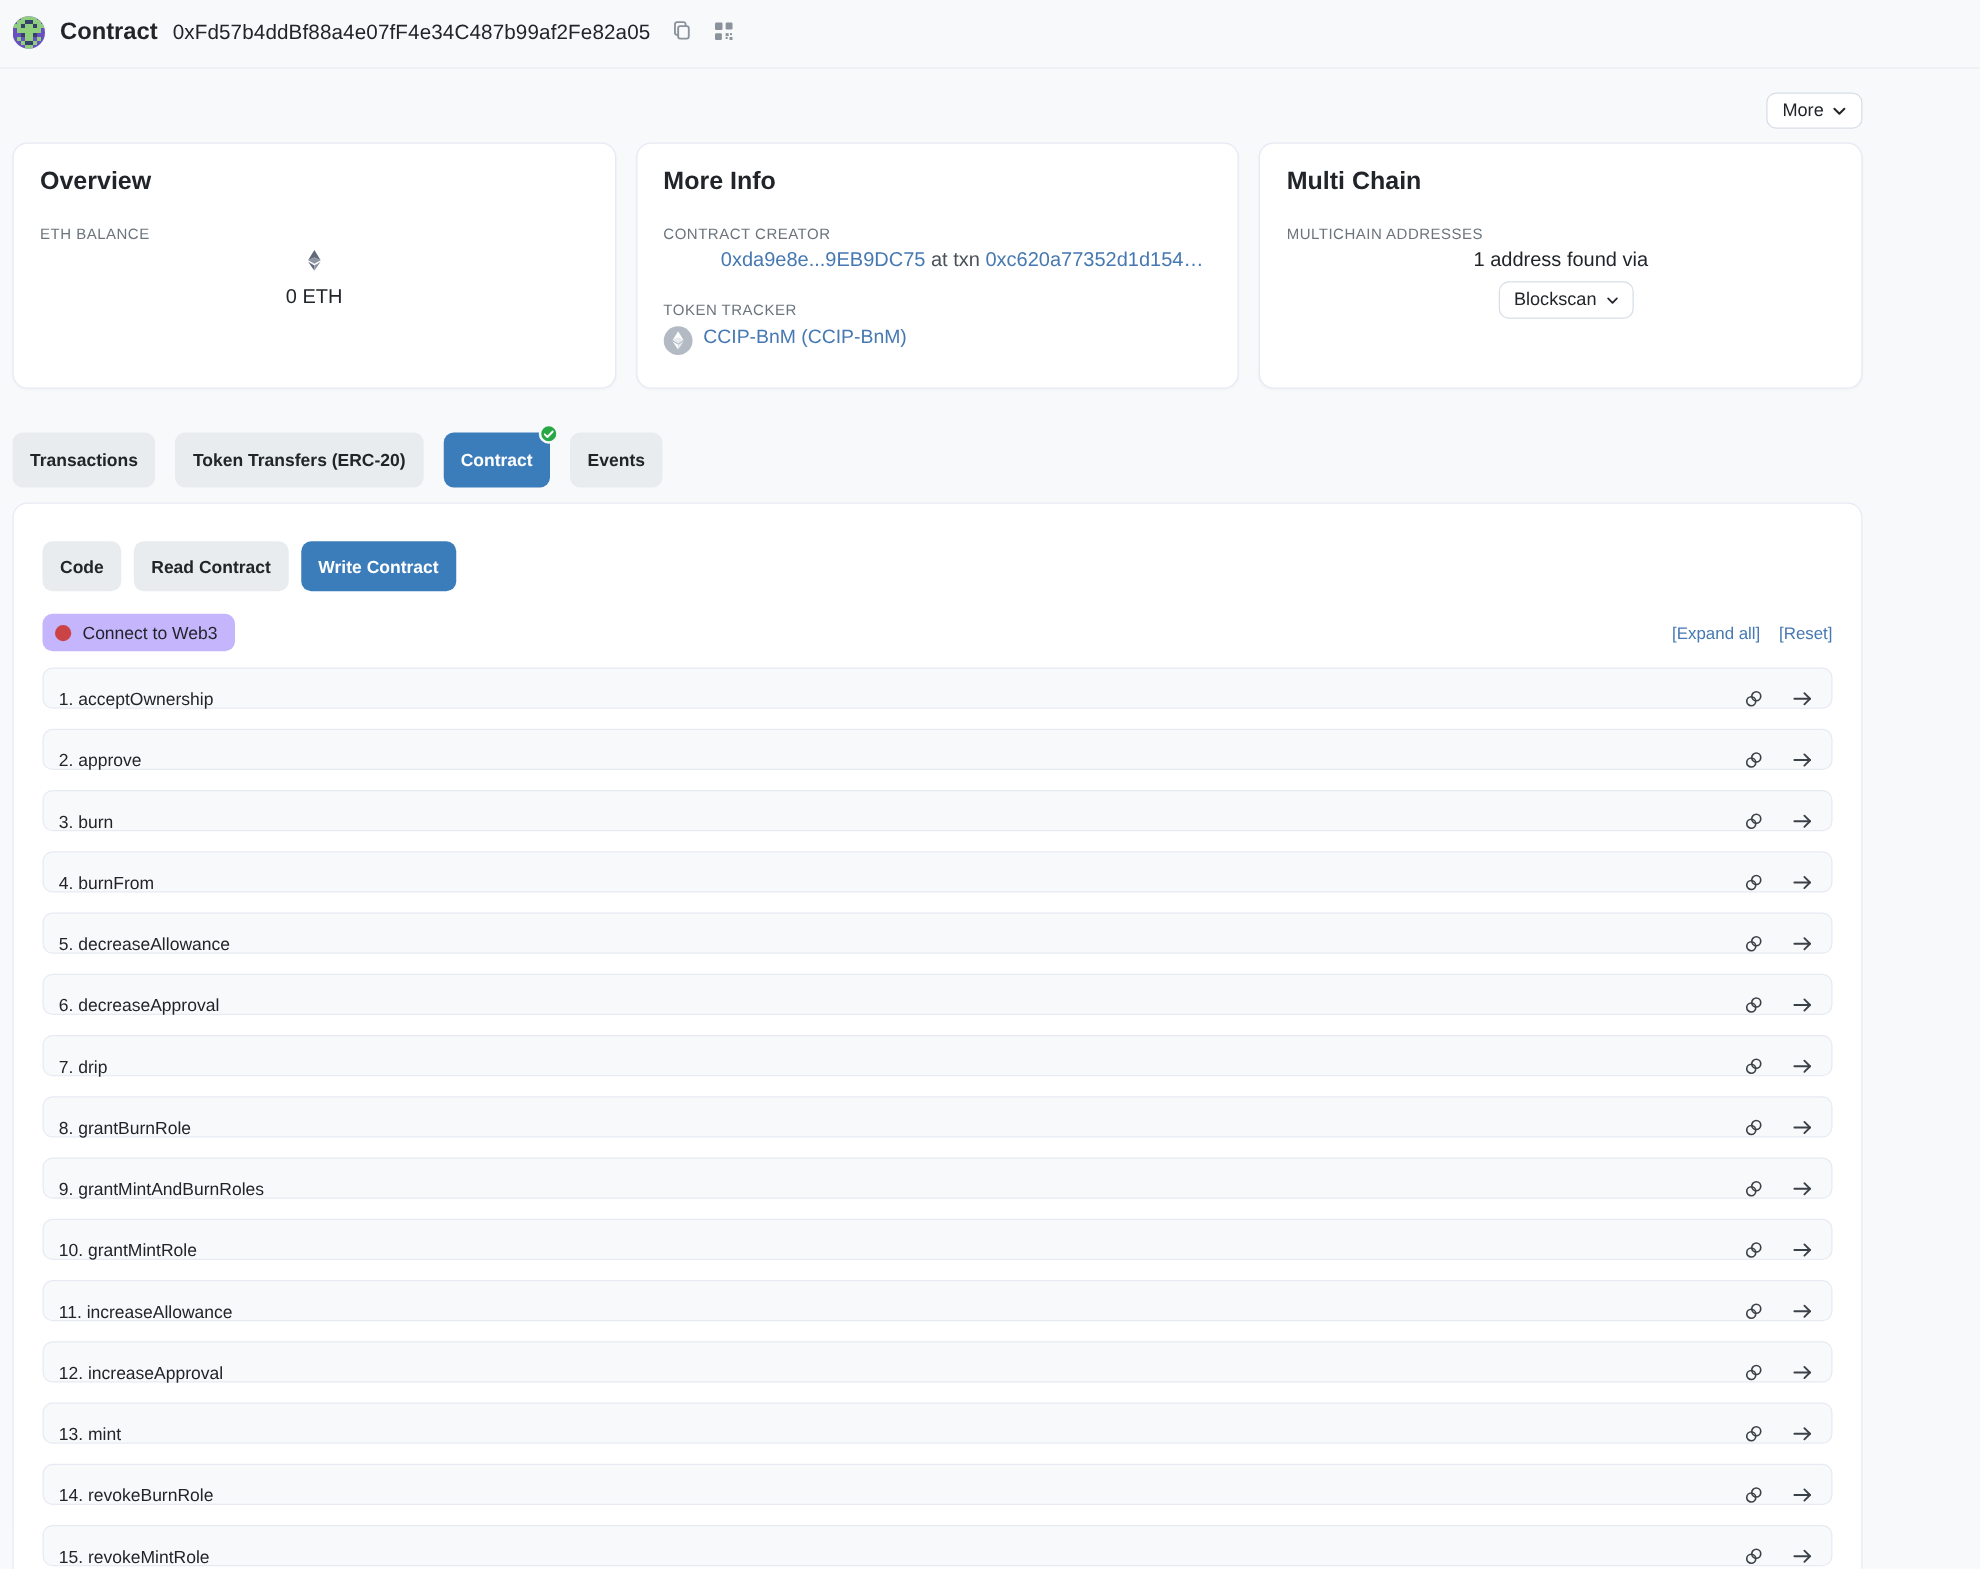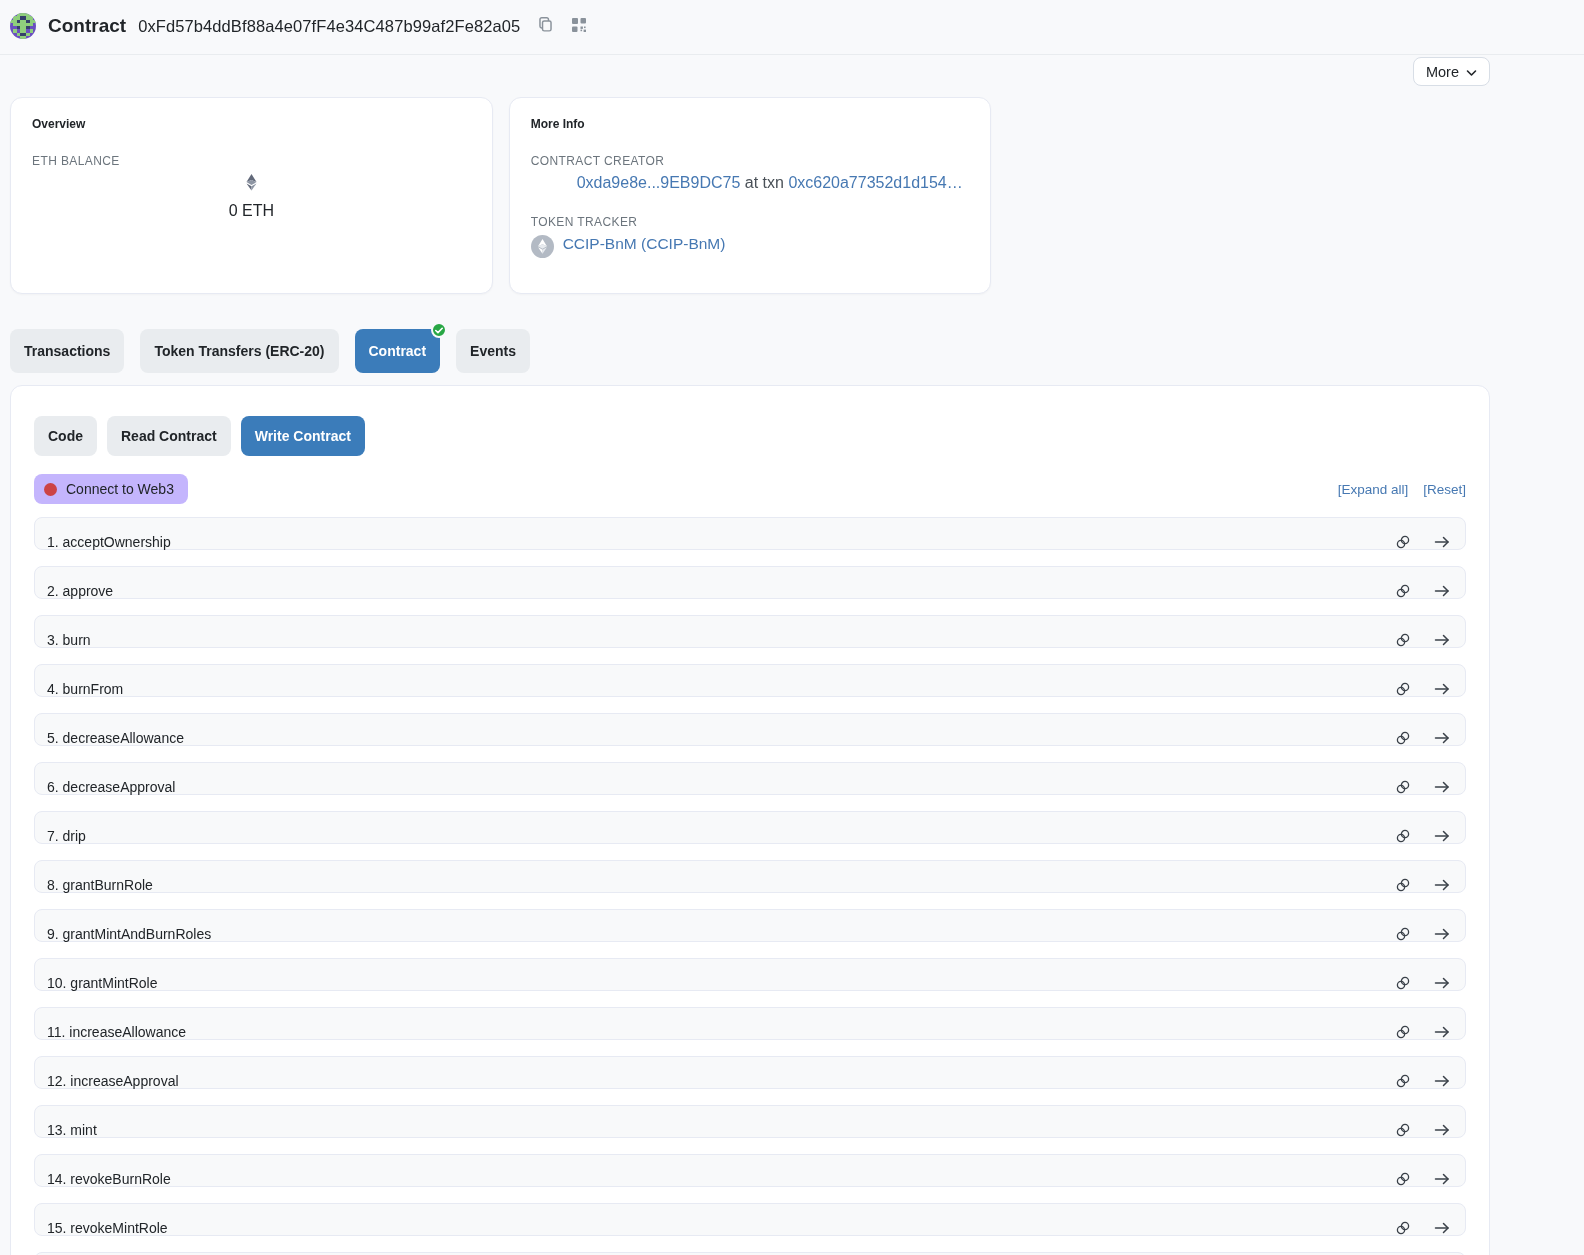--- a/index.html
+++ b/index.html
@@ -23,37 +23,37 @@
     overflow: hidden; flex: 0 0 auto; margin-right: 12px;
   }
   .page-title { font-size: 19px; font-weight: 700; color: #212529; margin-right: 12px; }
   .page-address { font-size: 16.5px; font-weight: 400; color: #212529; letter-spacing: 0.1px; }
   .header-icon-btn {
     background: none; border: none; cursor: pointer;
     margin-left: 17px; padding: 0; display: flex; align-items: center;
   }
 
   
-  .more-row { display: flex; justify-content: flex-end; margin-top: 2px; }
+  .more-row { display: flex; justify-content: flex-end; margin-top: 19px; }
   .btn-outline {
     display: inline-flex; align-items: center; gap: 7px;
     height: 29px; padding: 0 12px;
     background: #ffffff; border: 1px solid #d8dee6; border-radius: 8px;
     font-size: 14.5px; color: #212529; cursor: pointer;
     font-family: inherit;
   }
 
   
   .cards { display: grid; grid-template-columns: 1fr 1fr 1fr; gap: 16px; margin-top: 11px; }
   .card {
     background: #fff; border: 1px solid #e7eaf3; border-radius: 12px;
     padding: 19px 21px; height: 197px;
     box-shadow: 0 1px 2px rgba(33,37,41,.03);
   }
-  .card-title { font-size: 12px; font-weight: 700; margin-bottom: 23px; }
+  .card-title { font-size: 20px; font-weight: 700; margin-bottom: 23px; }
   .field-label {
     font-size: 12px; color: #6c757d; letter-spacing: .4px;
     margin-bottom: 6px; font-weight: 400;
   }
   .field-value { font-size: 16px; color: #212529; display: flex; align-items: center; gap: 7px; flex-direction: column; }
   .field-block { margin-bottom: 20px; }
   a.link { color: #4678b2; text-decoration: none; cursor: pointer; }
   .muted { color: #495057; }
   .token-row { display: flex; align-items: flex-start; gap: 9px; font-size: 15.5px; }
   .token-badge {
@@ -225,20 +225,37 @@
               <polygon points="5.5,6 0.5,8.1 5.5,11 10.5,8.1" fill="#e8ebef"></polygon>
               <polygon points="0.5,9.4 5.5,16.6 5.5,12.3" fill="#ffffff"></polygon>
               <polygon points="10.5,9.4 5.5,16.6 5.5,12.3" fill="#e8ebef"></polygon>
             </svg>
           </span>
           <a class="link">CCIP-BnM (CCIP-BnM)</a>
         </div>
       </div>
     </section>
 
+    <section class="card">
+      <h2 class="card-title">Multi Chain</h2>
+      <div class="field-block">
+        <div class="field-label">MULTICHAIN ADDRESSES</div>
+        <div class="field-value">
+          <span>1 address found via</span>
+          <button class="select-btn">
+            <span>Blockscan</span>
+            <span>
+              <svg width="10" height="7" viewBox="0 0 11 8" fill="none" stroke="#212529" stroke-width="1.6" stroke-linecap="round" stroke-linejoin="round">
+                  <path d="M1.5 2 L5.5 6 L9.5 2"></path>
+                </svg>
+            </span>
+          </button>
+        </div>
+      </div>
+    </section>
 
   </div>
 
   <nav class="tabs">
     <button class="pill">Transactions</button>
     <button class="pill">Token Transfers (ERC-20)</button>
     <button class="pill active">
       <span>Contract</span>
       <span class="verify-badge">
         <svg width="8" height="7" viewBox="0 0 10 8" fill="none" stroke="#ffffff" stroke-width="2" stroke-linecap="round" stroke-linejoin="round">

